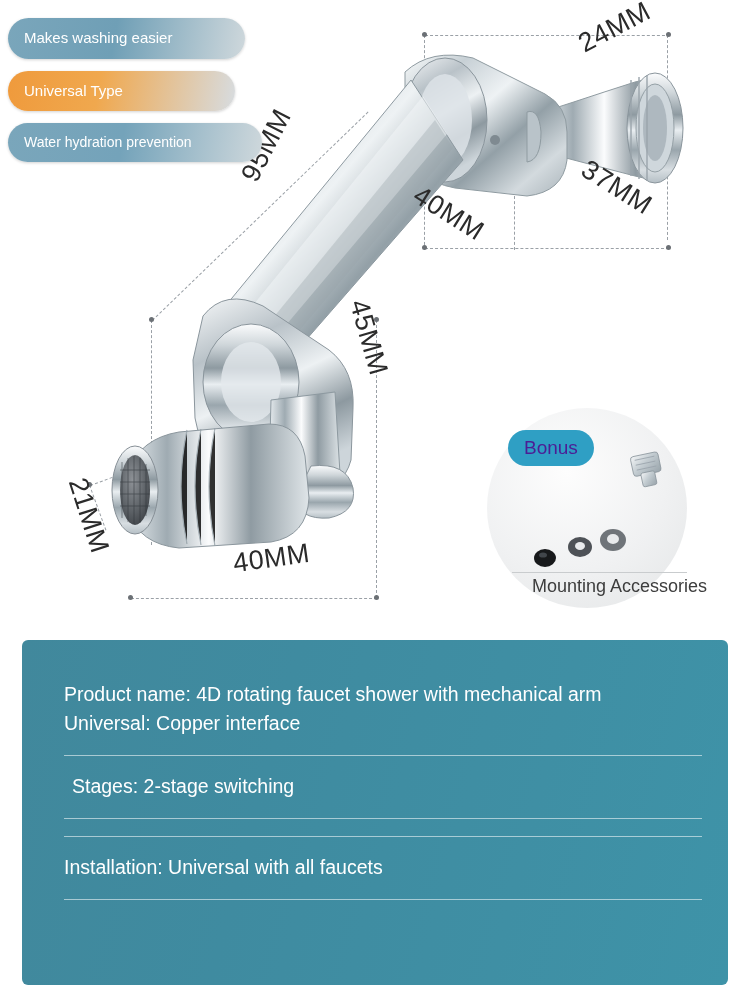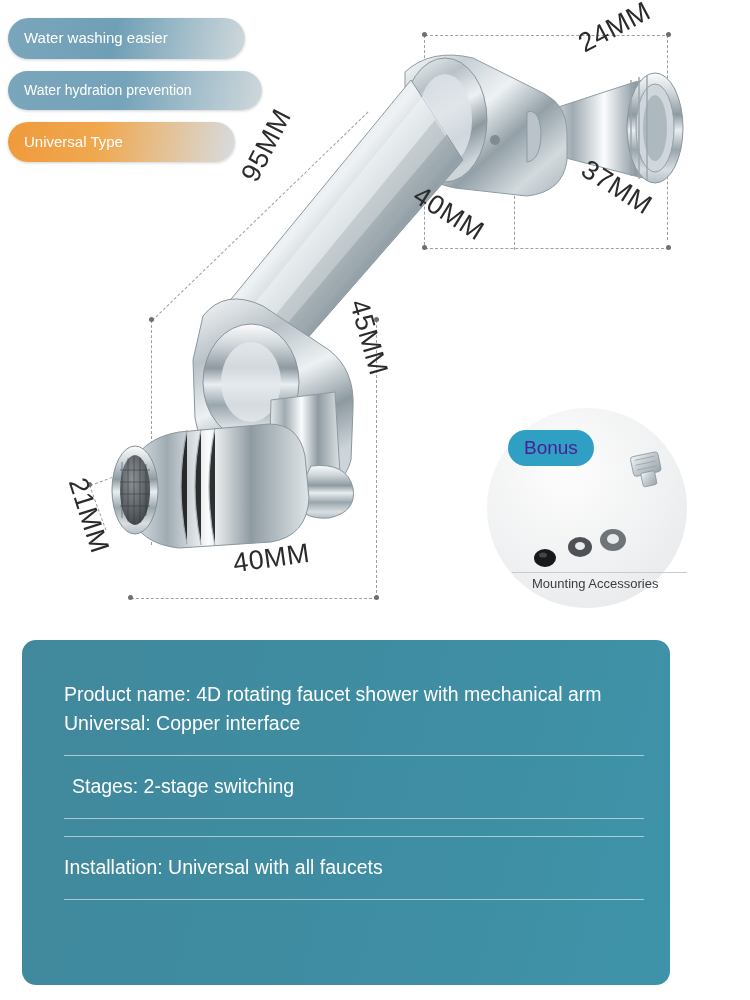--- a/index.html
+++ b/index.html
@@ -111,40 +111,40 @@
     font-size: 19px;
     border-radius: 18px;
     padding: 7px 16px;
     z-index: 5;
   }
   .bonus-caption {
     position: absolute;
     left: 532px;
     top: 576px;
     color: #3d3d3d;
-    font-size: 13px;
+    font-size: 18px;
     white-space: nowrap;
   }
   .bonus-caption-line {
     position: absolute;
     left: 512px;
     top: 572px;
     width: 175px;
     height: 1px;
     background: #c9ccce;
   }
 
   
   .spec-panel {
     position: absolute;
     left: 22px;
     top: 640px;
-    width: 648px;
+    width: 706px;
     height: 345px;
-    border-radius: 14px;
+    border-radius: 6px;
     background: linear-gradient(105deg, #41889c 0%, #3f8ba0 35%, #3f8fa4 70%, #3e93a8 100%);
     box-sizing: border-box;
     padding: 40px 26px 0 42px;
     color: #ffffff;
   }
   .spec-line {
     font-size: 19.5px;
     line-height: 29px;
     white-space: nowrap;
   }
@@ -341,23 +341,23 @@
           <ellipse cx="0" cy="0" rx="11" ry="9" fill="#17191b"></ellipse>
           <ellipse cx="-2" cy="-3" rx="4" ry="2.6" fill="#41464b"></ellipse>
         </g>
       </svg>
     </div>
     <div class="bonus-caption-line"></div>
     <div class="bonus-badge">Bonus</div>
     <div class="bonus-caption">Mounting Accessories</div>
 
     <div class="badges">
-      <div class="badge badge-1">Water washing easier</div>
+      <div class="badge badge-1">Makes washing easier</div>
+      <div class="badge badge-2">Universal Type</div>
       <div class="badge badge-3">Water hydration prevention</div>
-      <div class="badge badge-2">Universal Type</div>
     </div>
   </div>
 
   <div class="spec-panel">
     <div class="spec-line">Product name: 4D rotating faucet shower with mechanical arm</div>
     <div class="spec-line">Universal: Copper interface</div>
 
     <div class="spec-divider"></div>
 
     <div class="spec-row">

